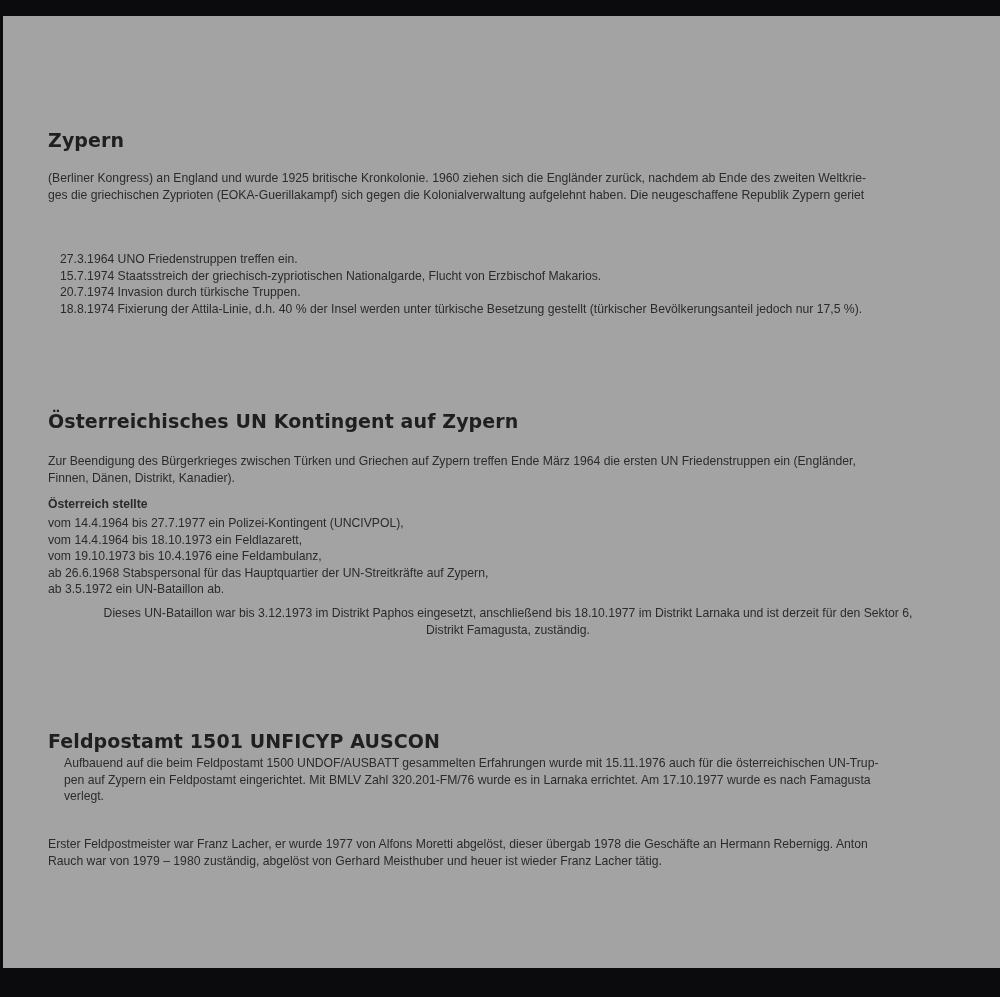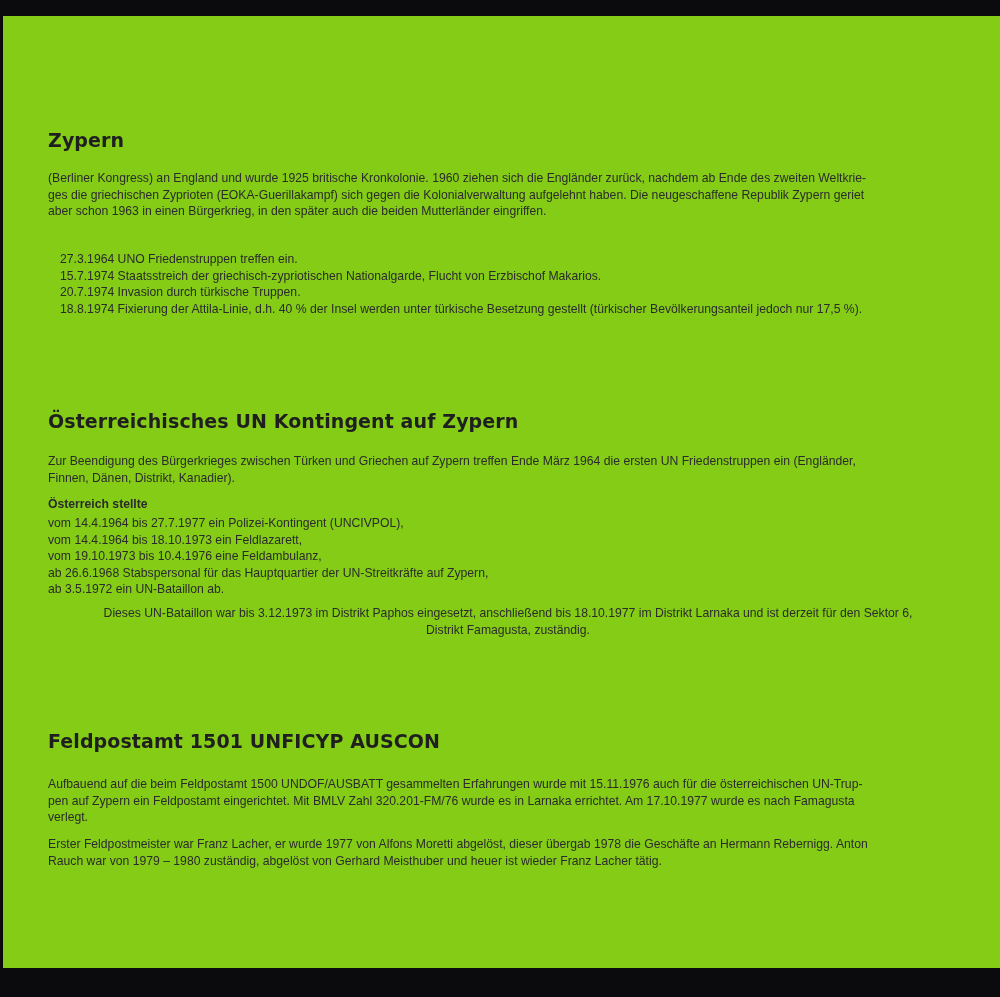--- a/index.html
+++ b/index.html
@@ -1,19 +1,19 @@
 <!DOCTYPE html>
 <html><head>
 <meta charset="utf-8">
 <style>
   html, body { margin:0; padding:0; }
   body { width:1000px; height:997px; background:#0b0b0d; position:relative; overflow:hidden; }
   .paper {
     position:absolute; left:3px; top:16px; width:997px; height:952px;
-    background:#84cc16;
+    background:#a3a3a3;
     font-family:"Liberation Sans", sans-serif; color:#2a2a2a;
   }
   .h {
     position:absolute; left:45px; margin:0;
     font-family:"DejaVu Sans", sans-serif; font-weight:bold; font-size:19px;
     color:#1f1f1f; letter-spacing:0.1px;
   }
   .p {
     position:absolute; left:45px; width:920px; margin:0;
     font-size:12.2px; line-height:16.6px; color:#2b2b2b;
@@ -23,21 +23,20 @@
 </style>
 </head>
 <body>
 
 <div class="paper">
 
   <h2 class="h" style="top:113px;">Zypern</h2>
   <div class="p" style="top:154px;">
     <span class="line">(Berliner Kongress) an England und wurde 1925 britische Kronkolonie. 1960 ziehen sich die Engländer zurück, nachdem ab Ende des zweiten Weltkrie-</span>
     <span class="line">ges die griechischen Zyprioten (EOKA-Guerillakampf) sich gegen die Kolonialverwaltung aufgelehnt haben. Die neugeschaffene Republik Zypern geriet</span>
-    <span class="line">aber schon 1963 in einen Bürgerkrieg, in den später auch die beiden Mutterländer eingriffen.</span>
   </div>
   <div class="p ind" style="top:235px;">
     <span class="line">27.3.1964 UNO Friedenstruppen treffen ein.</span>
     <span class="line">15.7.1974 Staatsstreich der griechisch-zypriotischen Nationalgarde, Flucht von Erzbischof Makarios.</span>
     <span class="line">20.7.1974 Invasion durch türkische Truppen.</span>
     <span class="line">18.8.1974 Fixierung der Attila-Linie, d.h. 40 % der Insel werden unter türkische Besetzung gestellt (türkischer Bevölkerungsanteil jedoch nur 17,5 %).</span>
   </div>
 
   <h2 class="h" style="top:394px;text-align:right;">Österreichisches UN Kontingent auf Zypern</h2>
   <div class="p" style="top:437px;">
@@ -51,21 +50,21 @@
     <span class="line">vom 19.10.1973 bis 10.4.1976 eine Feldambulanz,</span>
     <span class="line">ab 26.6.1968 Stabspersonal für das Hauptquartier der UN-Streitkräfte auf Zypern,</span>
     <span class="line">ab 3.5.1972 ein UN-Bataillon ab.</span>
   </div>
   <div class="p" style="top:589px;text-align:center;">
     <span class="line">Dieses UN-Bataillon war bis 3.12.1973 im Distrikt Paphos eingesetzt, anschließend bis 18.10.1977 im Distrikt Larnaka und ist derzeit für den Sektor 6,</span>
     <span class="line">Distrikt Famagusta, zuständig.</span>
   </div>
 
   <h2 class="h" style="top:714px;">Feldpostamt 1501 UNFICYP AUSCON</h2>
-  <div class="p" style="top:760px;">
+  <div class="p" style="top:739px;margin-left:16px;">
     <span class="line">Aufbauend auf die beim Feldpostamt 1500 UNDOF/AUSBATT gesammelten Erfahrungen wurde mit 15.11.1976 auch für die österreichischen UN-Trup-</span>
     <span class="line">pen auf Zypern ein Feldpostamt eingerichtet. Mit BMLV Zahl 320.201-FM/76 wurde es in Larnaka errichtet. Am 17.10.1977 wurde es nach Famagusta</span>
     <span class="line">verlegt.</span>
   </div>
   <div class="p" style="top:820px;">
     <span class="line">Erster Feldpostmeister war Franz Lacher, er wurde 1977 von Alfons Moretti abgelöst, dieser übergab 1978 die Geschäfte an Hermann Rebernigg. Anton</span>
     <span class="line">Rauch war von 1979 – 1980 zuständig, abgelöst von Gerhard Meisthuber und heuer ist wieder Franz Lacher tätig.</span>
   </div>
 
 </div>

